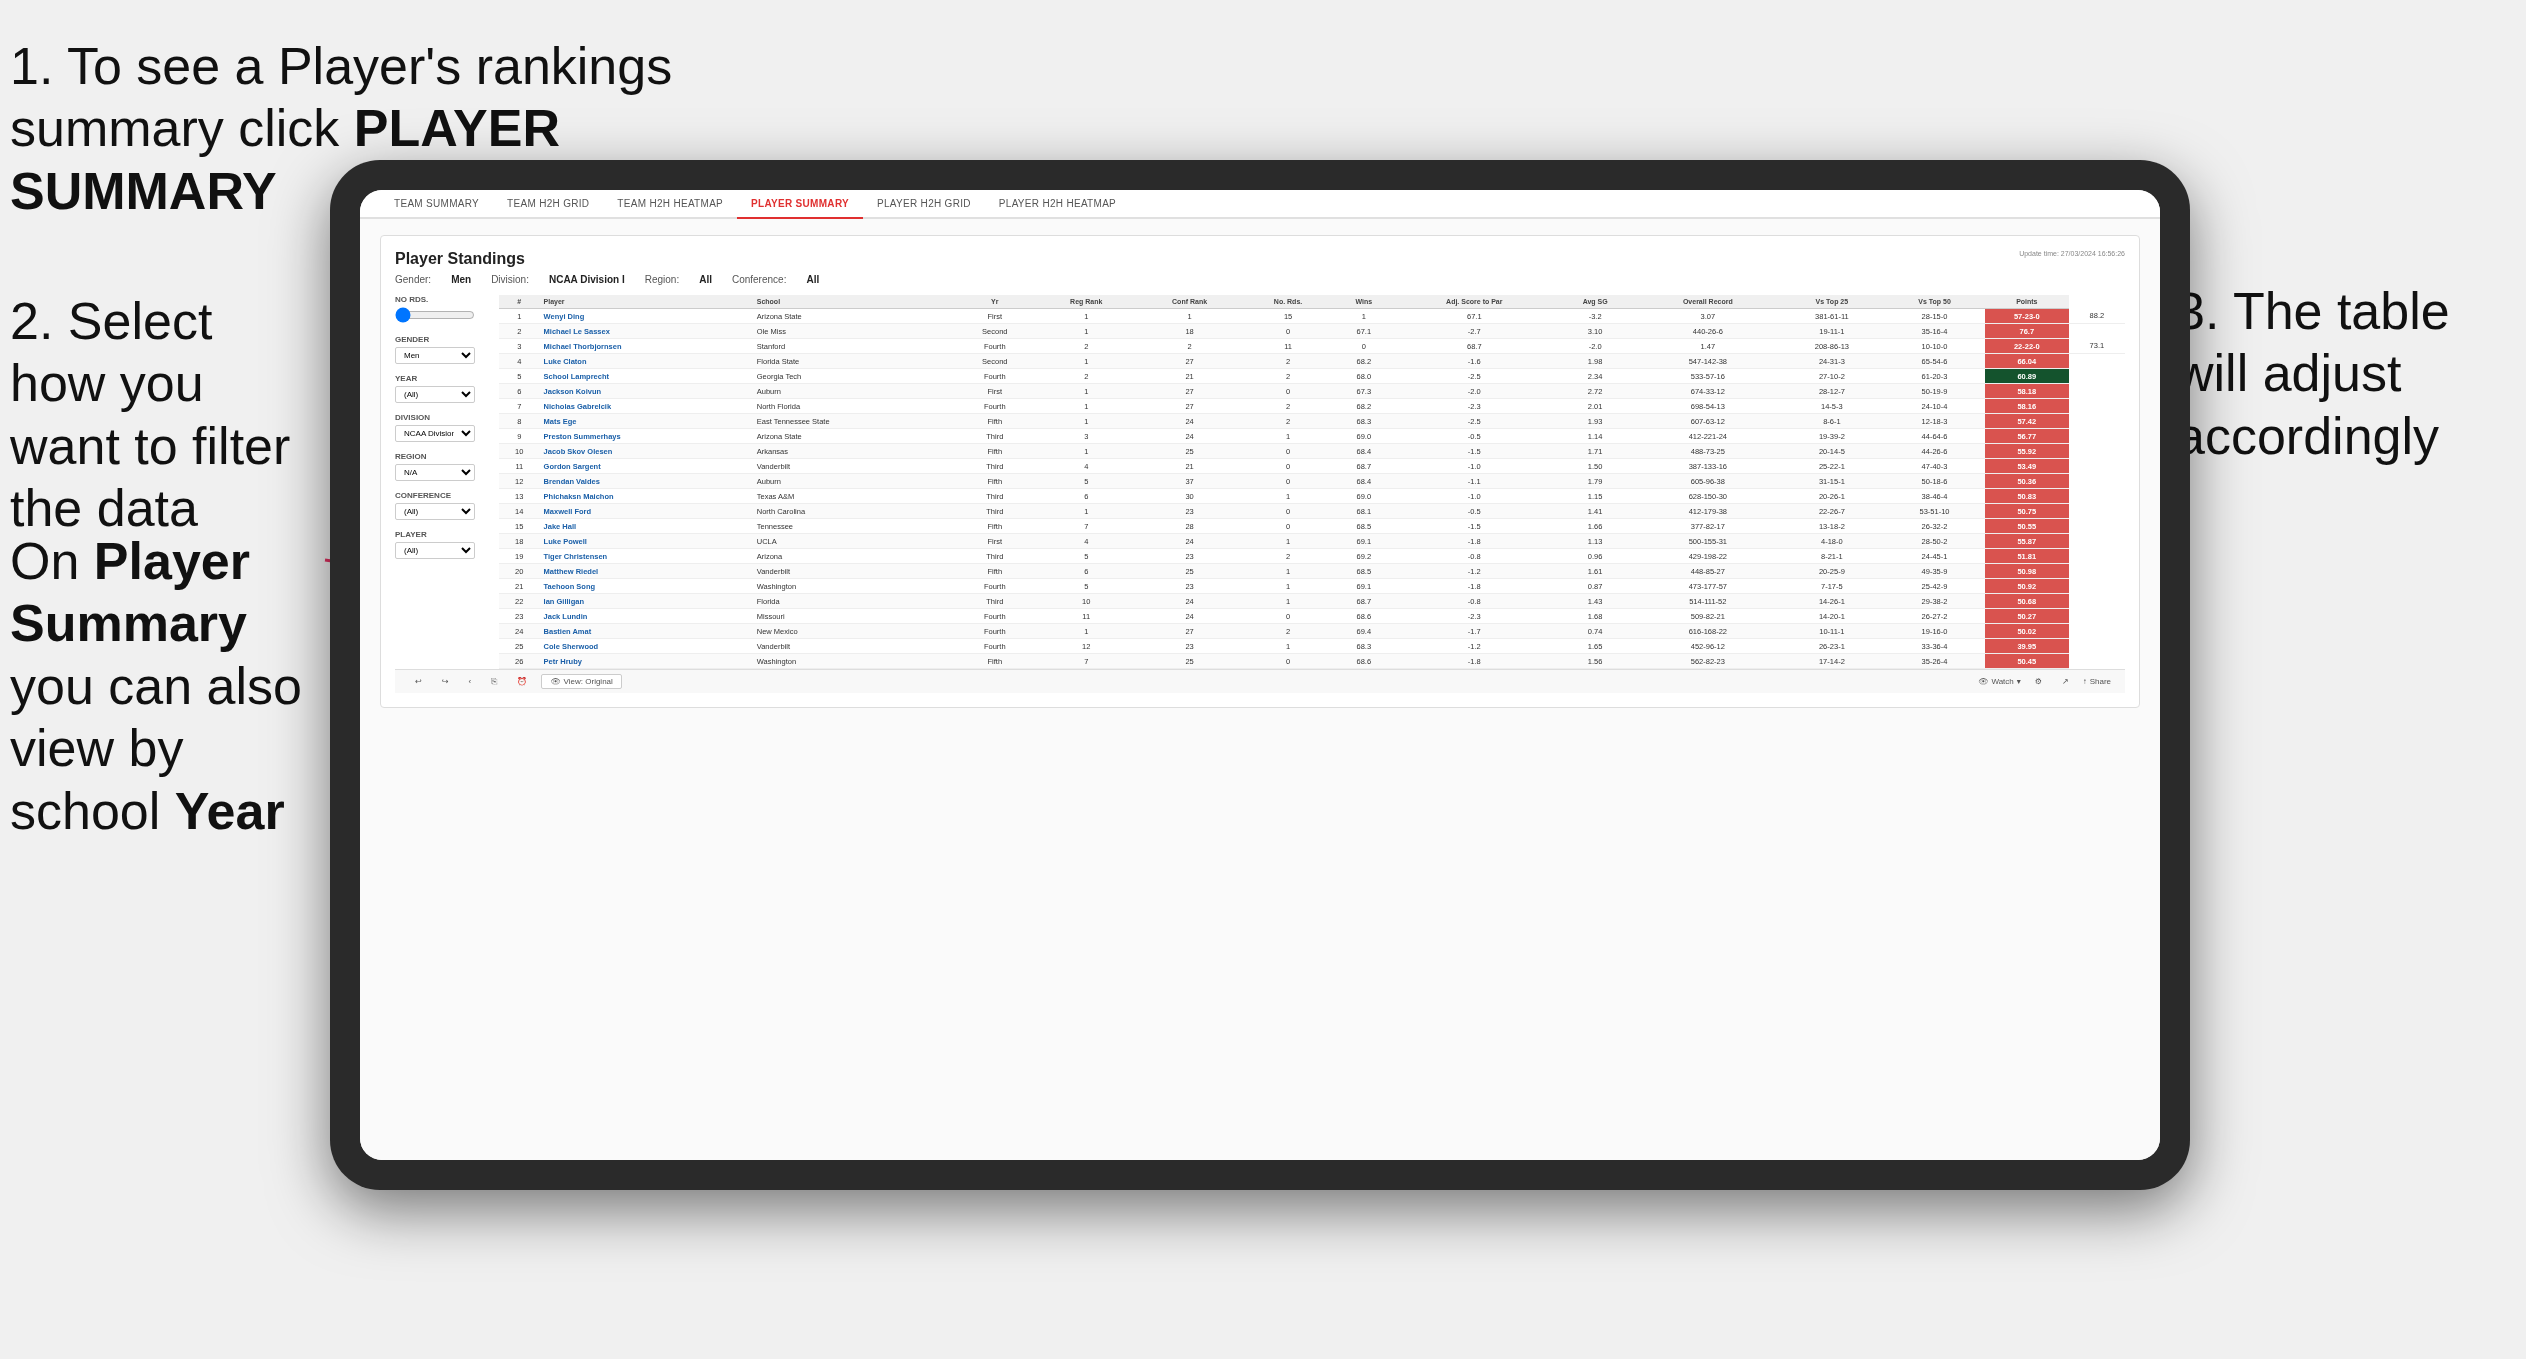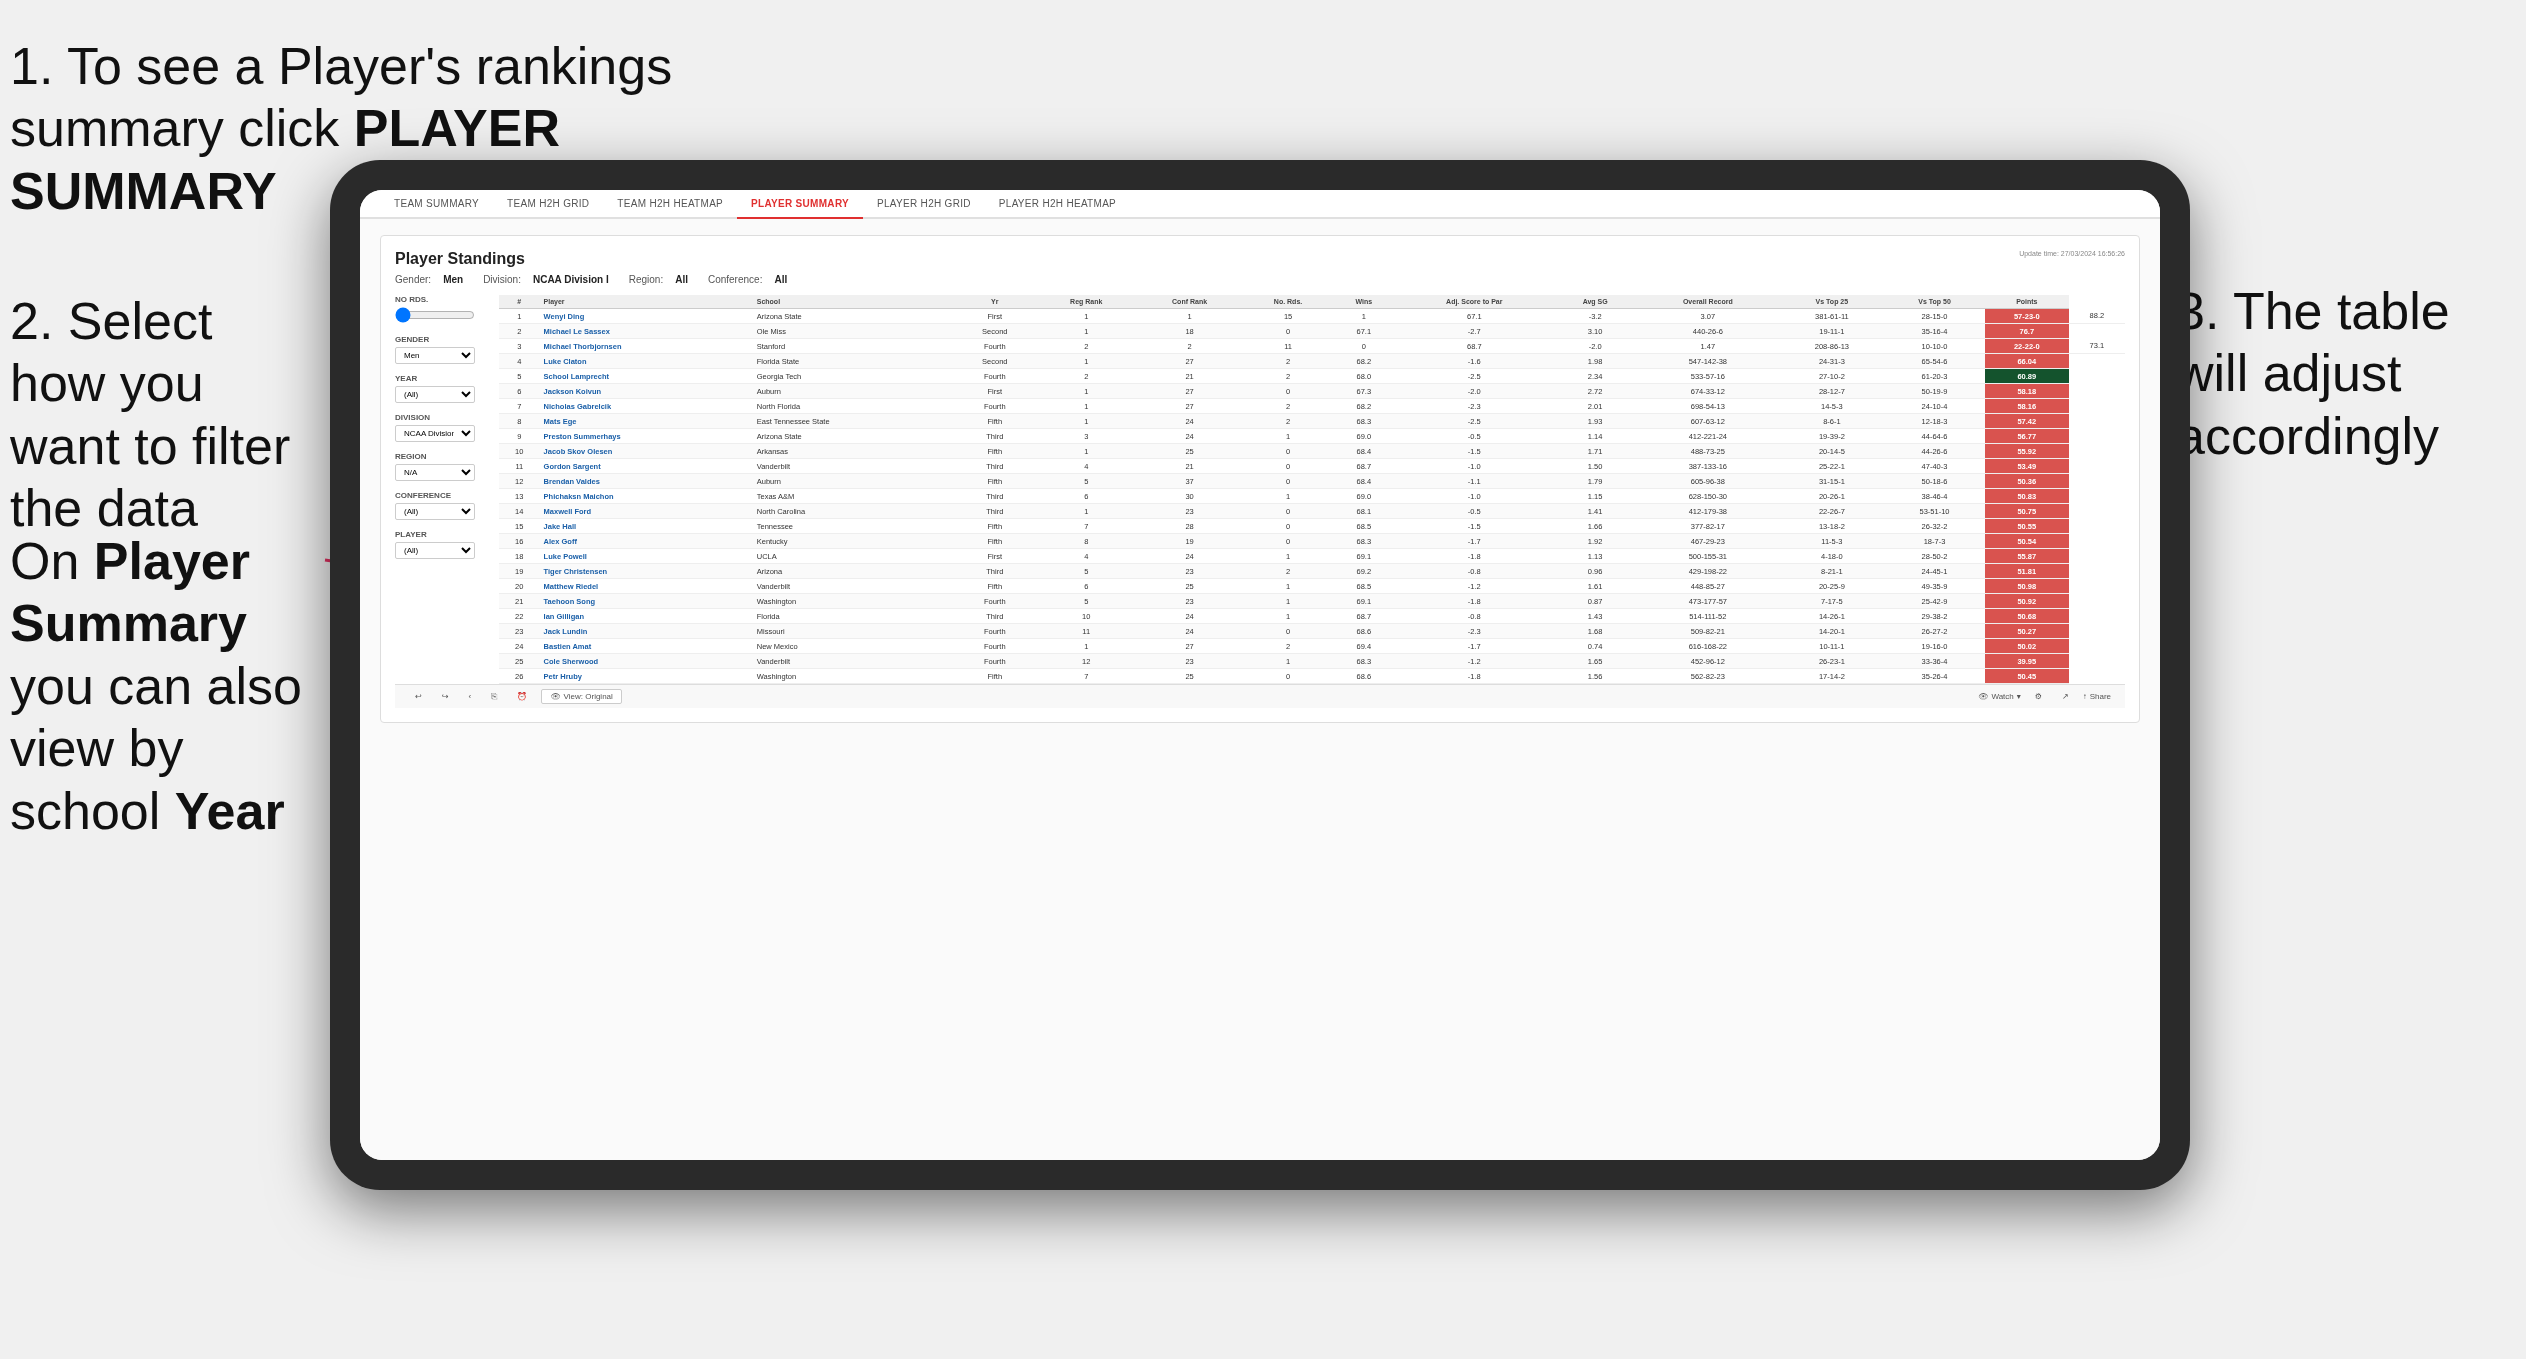--- a/index.html
+++ b/index.html
@@ -162,21 +162,21 @@
       gap: 20px;
       font-size: 10px;
       color: #333;
       align-items: center;
       flex-wrap: wrap;
     }
 
     .filter-item {
       display: flex;
       align-items: flex-end;
-      gap: 12px;
+      gap: 20px;
     }
 
     .filter-label { color: #555; }
     .filter-value { font-weight: 600; color: #222; }
 
     
     .content-wrapper {
       display: flex;
       gap: 14px;
     }
@@ -698,36 +698,20 @@
                     <td>0</td>
                     <td>68.5</td>
                     <td>-1.5</td>
                     <td>1.66</td>
                     <td>377-82-17</td>
                     <td>13-18-2</td>
                     <td>26-32-2</td>
                     <td style="background: rgb(217, 83, 79); color: rgb(255, 255, 255); font-weight: 700;">50.55</td>
                   </tr>
                   <tr>
-                    <td>16</td>
-                    <td class="left" style="font-weight: 600; color: rgb(26, 95, 168); cursor: pointer;">Alex Goff</td>
-                    <td class="left">Kentucky</td>
-                    <td>Fifth</td>
-                    <td>8</td>
-                    <td>19</td>
-                    <td>0</td>
-                    <td>68.3</td>
-                    <td>-1.7</td>
-                    <td>1.92</td>
-                    <td>467-29-23</td>
-                    <td>11-5-3</td>
-                    <td>18-7-3</td>
-                    <td style="background: rgb(217, 83, 79); color: rgb(255, 255, 255); font-weight: 700;">50.54</td>
-                  </tr>
-                  <tr>
                     <td>18</td>
                     <td class="left" style="font-weight: 600; color: rgb(26, 95, 168); cursor: pointer;">Luke Powell</td>
                     <td class="left">UCLA</td>
                     <td>First</td>
                     <td>4</td>
                     <td>24</td>
                     <td>1</td>
                     <td>69.1</td>
                     <td>-1.8</td>
                     <td>1.13</td>

